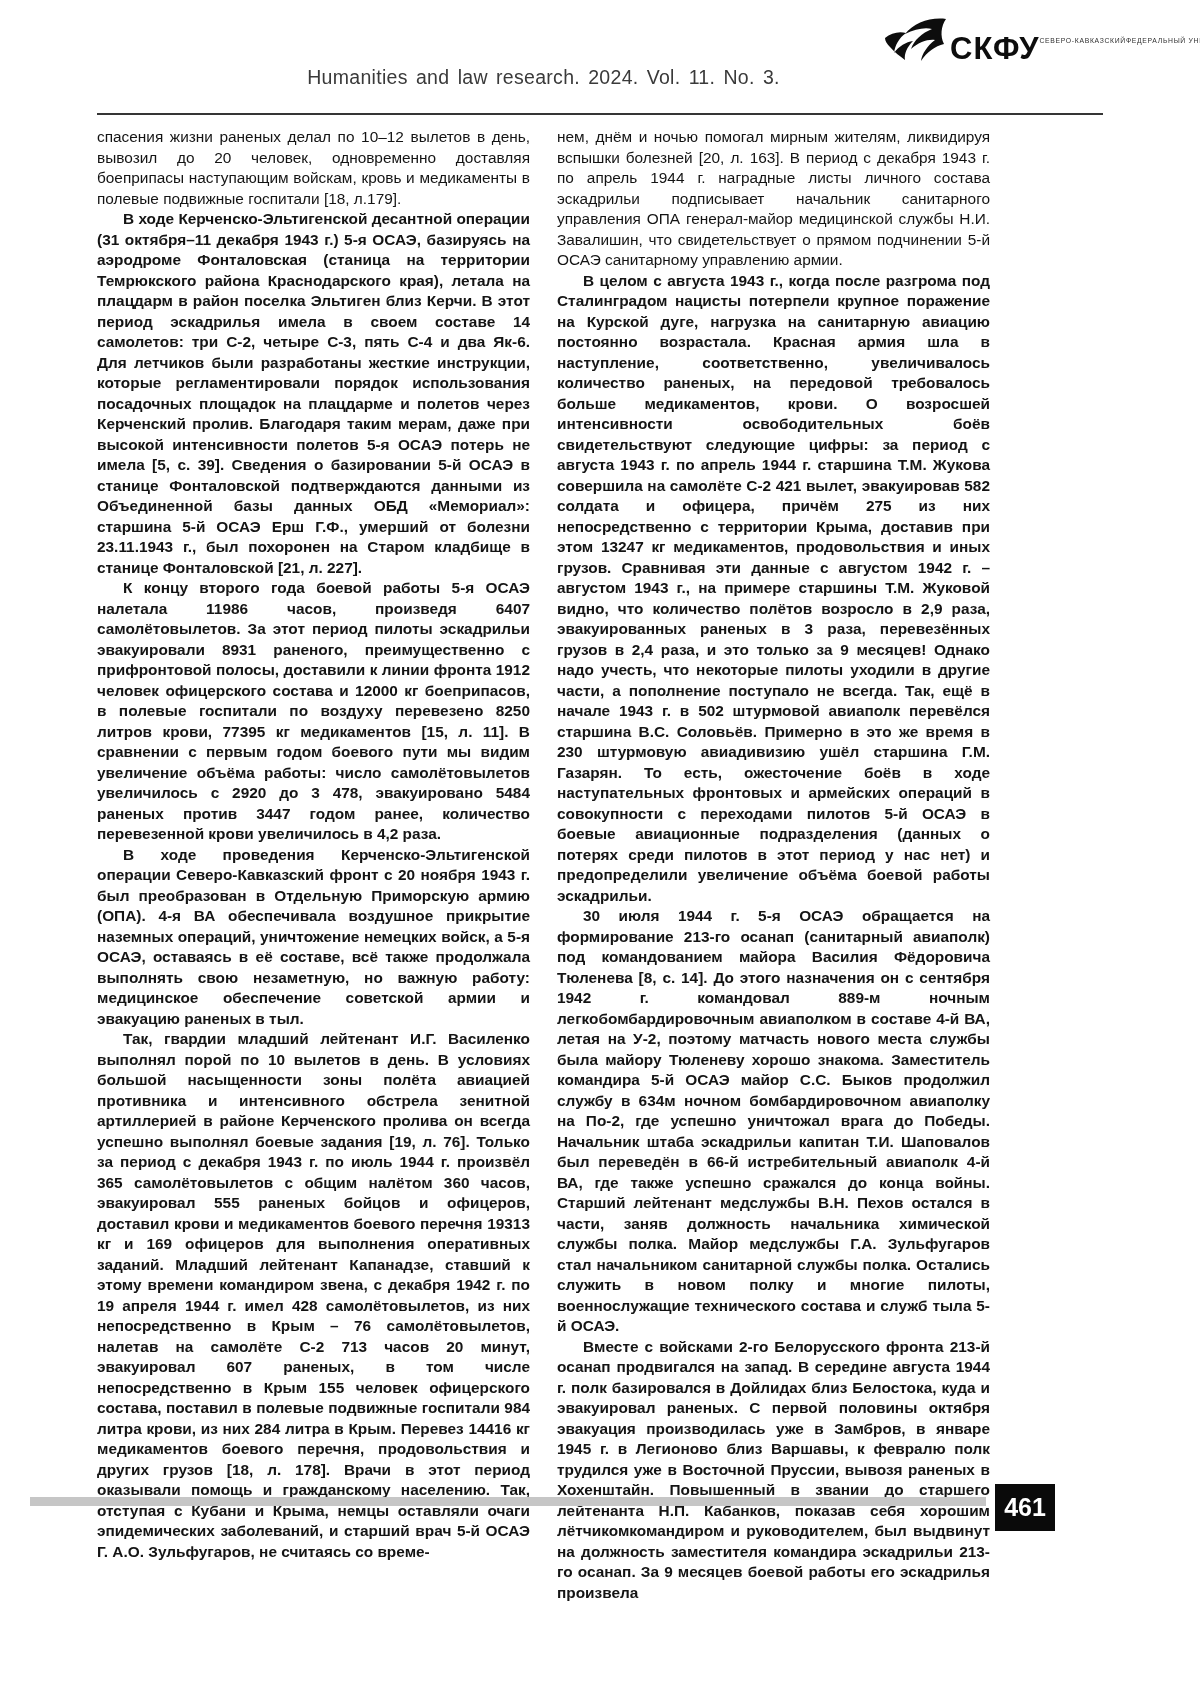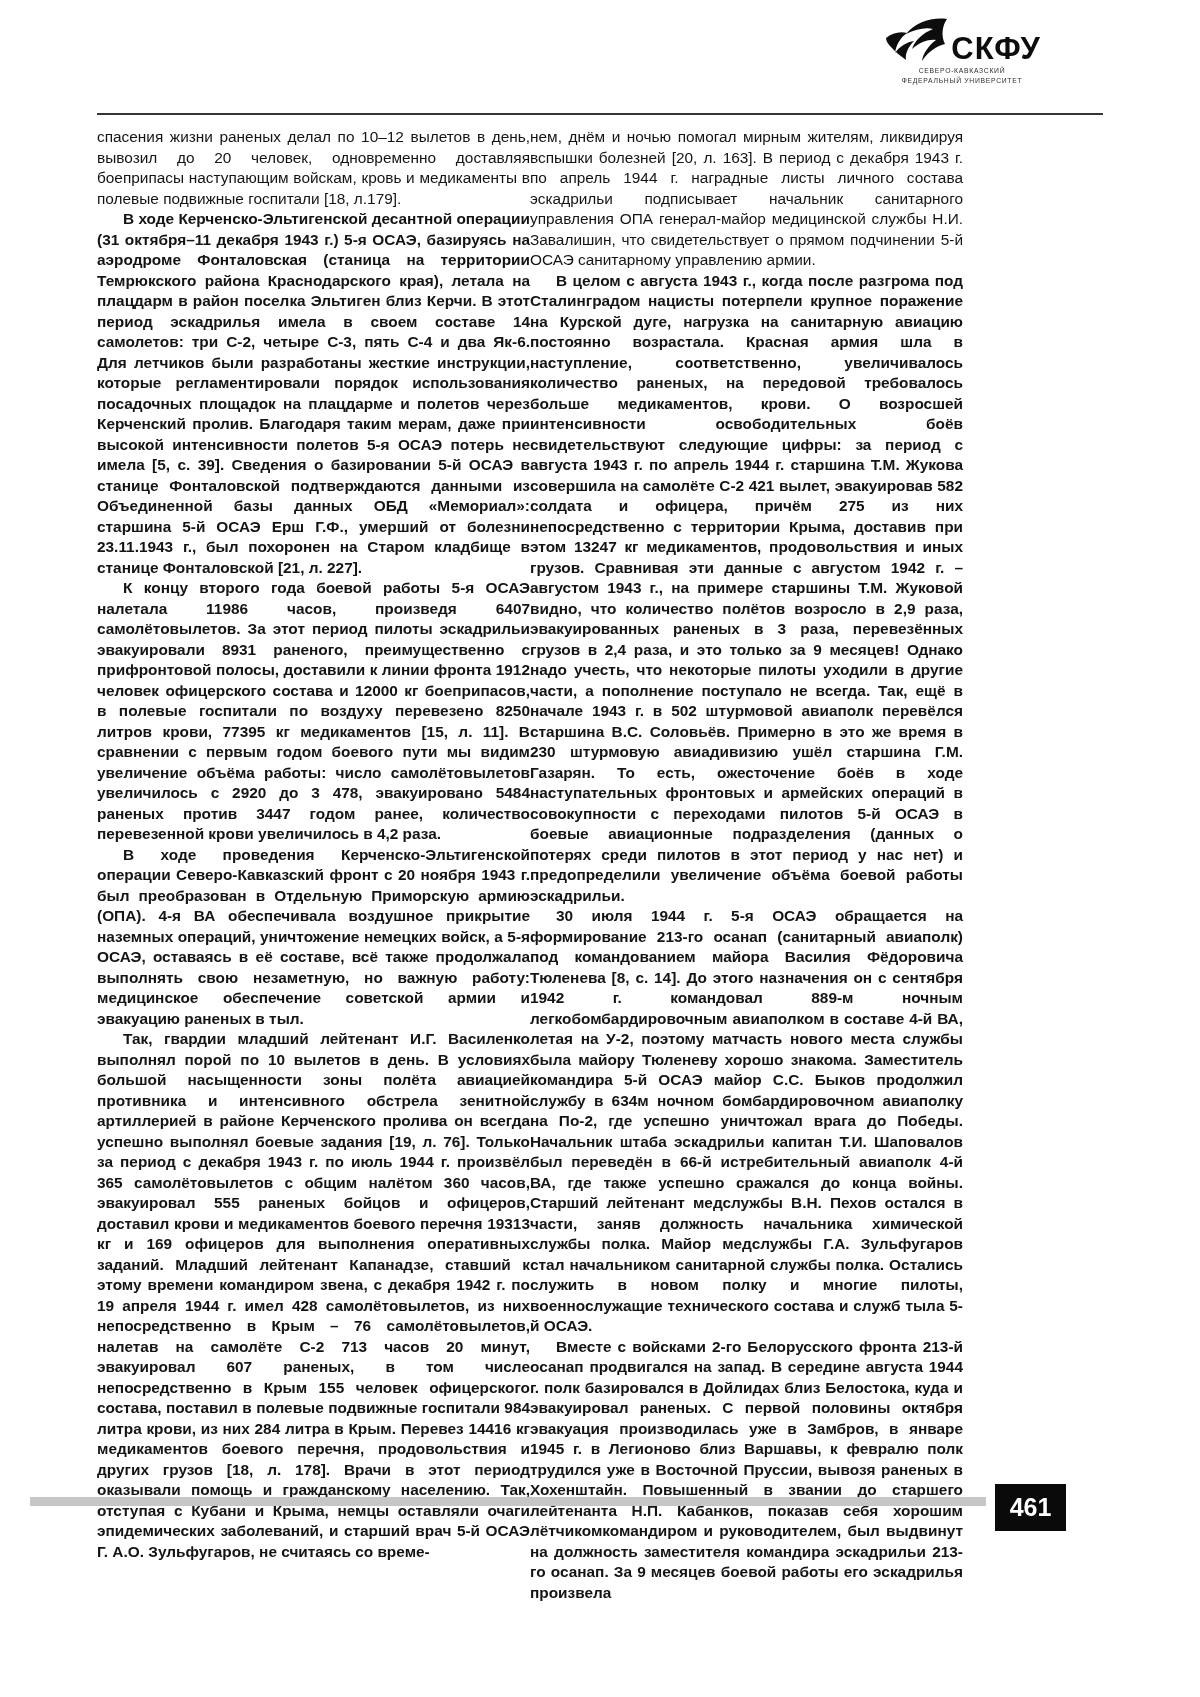--- a/index.html
+++ b/index.html
@@ -34,21 +34,21 @@
     width: 1006px;
     height: 2px;
     background: #353535;
   }
   .logo {
     position: absolute;
     left: 882px;
     top: 16px;
     width: 160px;
     display: flex;
-    flex-direction: column;
+    flex-direction: row;
     align-items: center;
   }
   .logo-top {
     display: flex;
     align-items: flex-end;
     gap: 2px;
   }
   .logo-acronym {
     font-size: 31px;
     font-weight: bold;
@@ -64,20 +64,21 @@
     line-height: 1.5;
     text-align: center;
     white-space: nowrap;
   }
   .article {
     position: absolute;
     left: 97px;
     top: 127px;
     width: 893px;
     display: flex;
+    gap: 27px;
   }
   .col {
     width: 433px;
     font-size: 15.4px;
     line-height: 20.5px;
     text-align: justify;
     hyphens: auto;
     -webkit-hyphens: auto;
     overflow-wrap: break-word;
   }
@@ -94,36 +95,37 @@
     left: 30px;
     top: 1497px;
     width: 956px;
     height: 9px;
     background: #c6c6c6;
   }
   .page-number-badge {
     position: absolute;
     left: 995px;
     top: 1484px;
-    width: 71px;
+    width: 60px;
     height: 47px;
     background: #0a0a0a;
     display: flex;
     align-items: center;
     justify-content: center;
     color: #ffffff;
     font-size: 25px;
     font-weight: bold;
   }
 </style>
 </head>
 <body>
 
 <div class="page">
 
+  <div class="journal-title">Humanities and law research. 2024. Vol. 11. No. 3.</div>
 
   <div class="logo">
     <div class="logo-top">
       <span>
         <svg width="66" height="46" viewBox="0 0 66 46" aria-hidden="true">
           <path d="M64,3 C48,1 32,7 23,18 C33,13 43,11 50,13 C40,17 32,24 29,33 C37,26 46,23 53,24 C45,30 40,38 39,45 C45,36 53,30 62,28 C58,20 59,10 64,3 Z" fill="#0d0d0d"></path>
           <path d="M3,22 C9,17 17,15 24,17 C17,22 13,29 12,37 C17,30 24,26 31,25 C25,31 22,38 23,44 C18,40 12,36 8,31 C5,28 3,25 3,22 Z" fill="#0d0d0d"></path>
         </svg>
       </span>
       <span class="logo-acronym">СКФУ</span>

